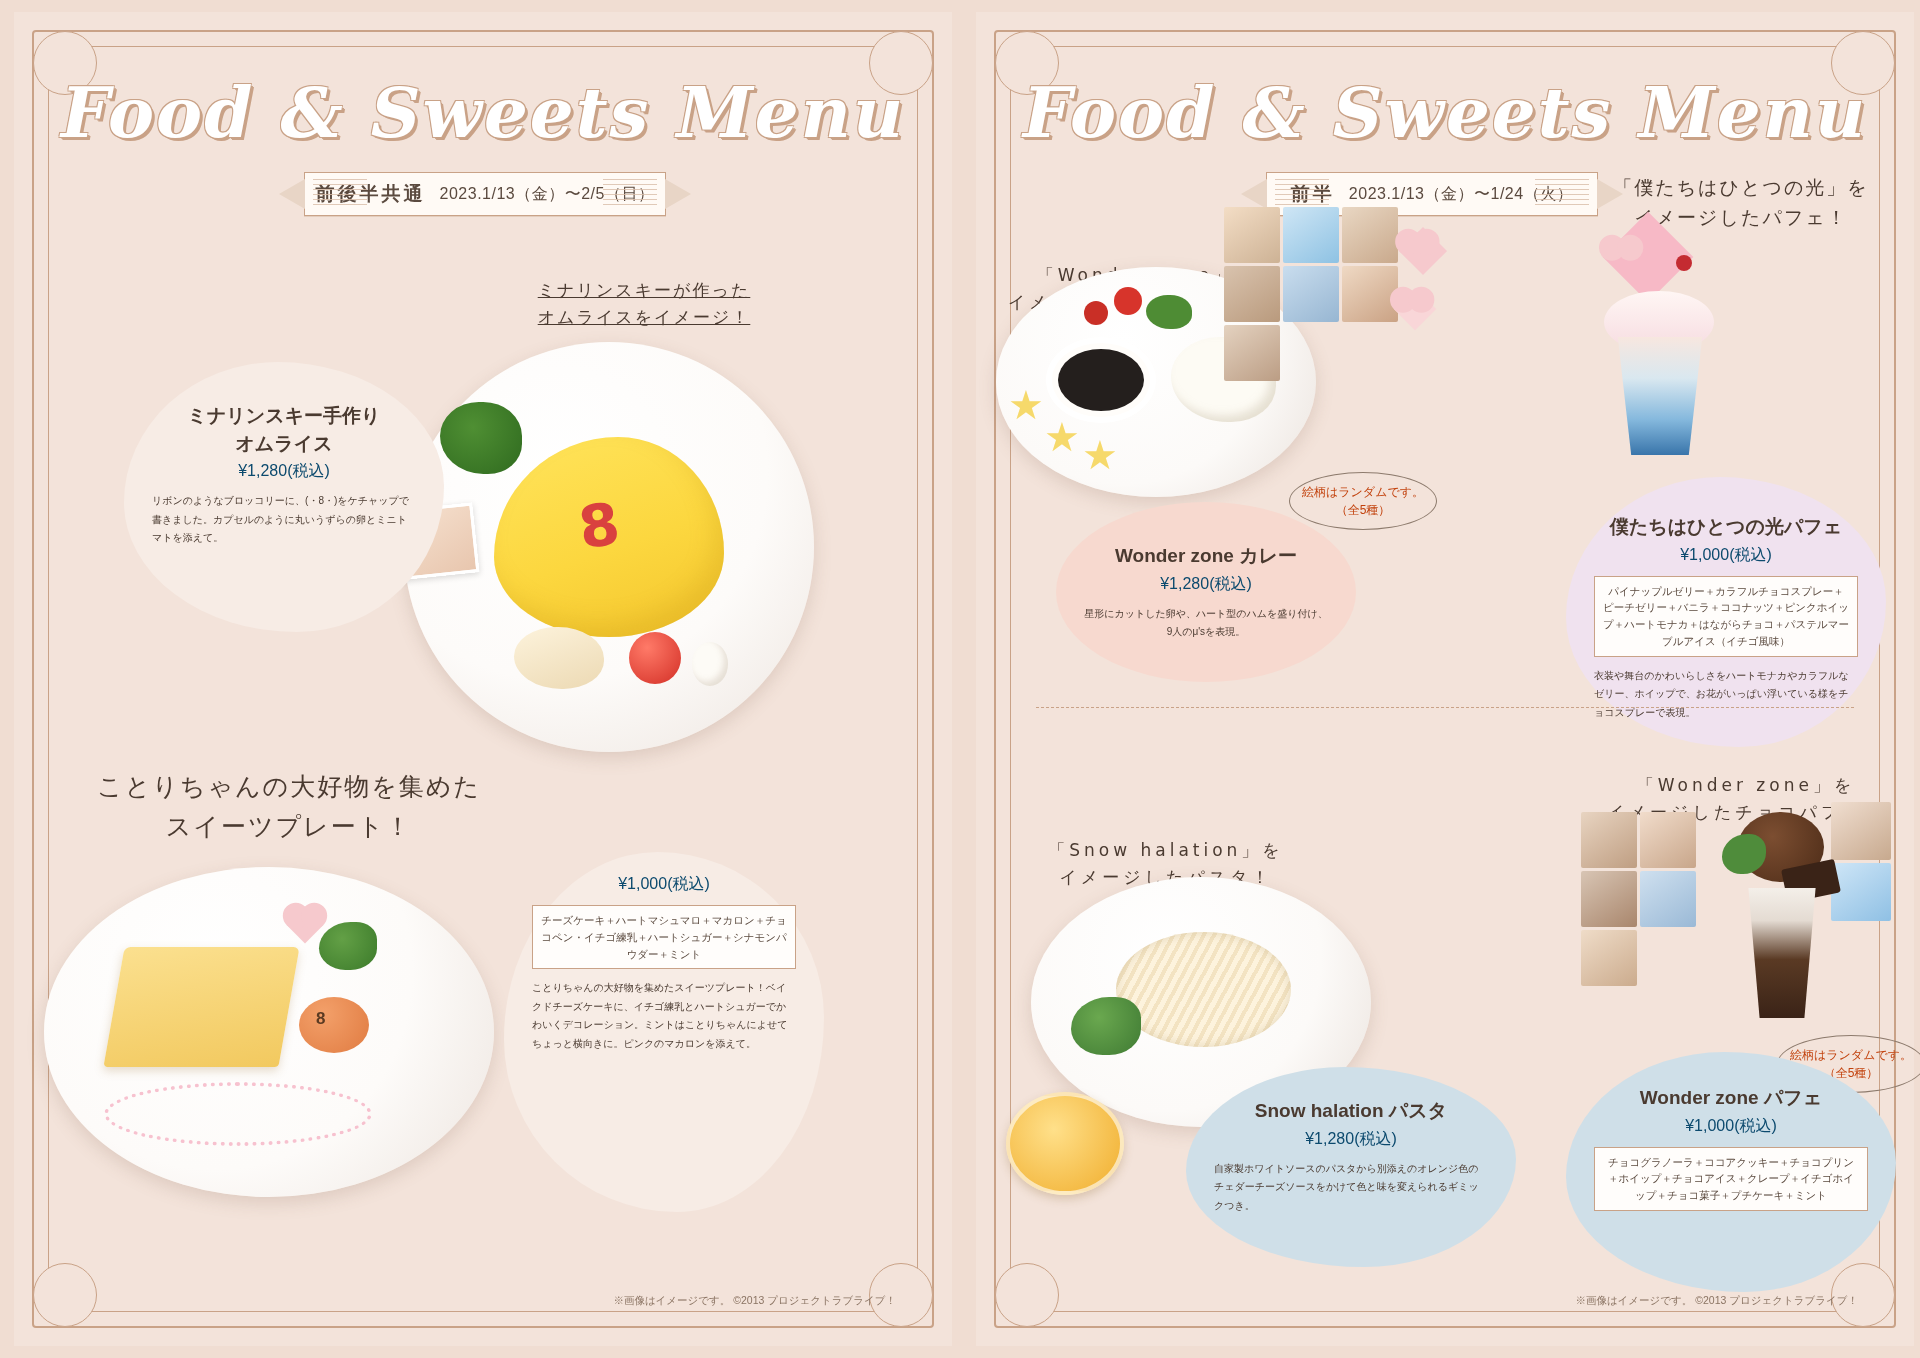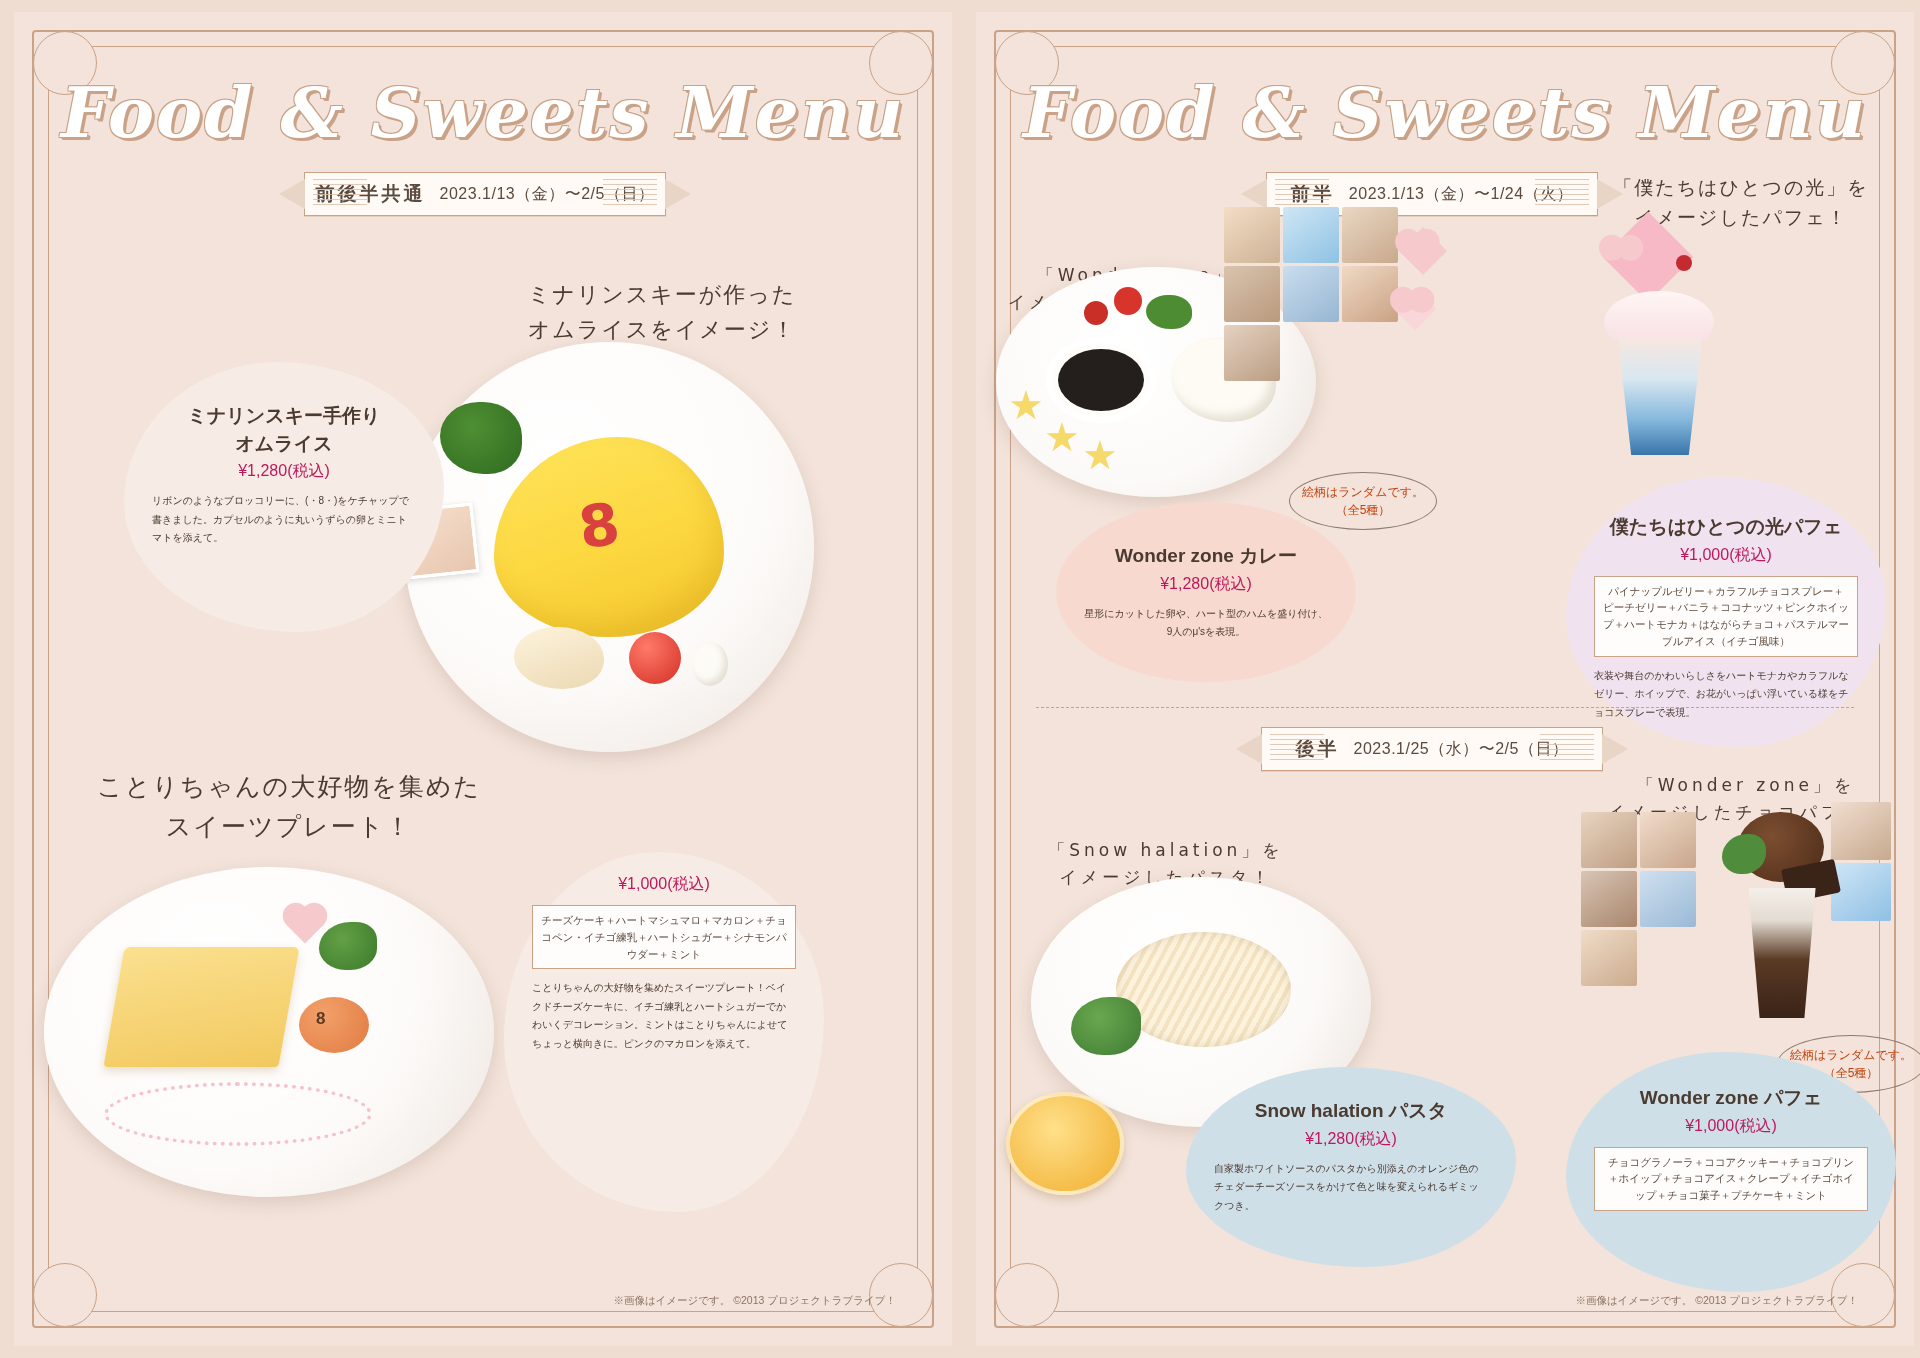--- a/index.html
+++ b/index.html
@@ -98,21 +98,21 @@
   .blob{
     position:absolute;
     border-radius:48% 52% 46% 54%/52% 46% 54% 48%;
     box-sizing:border-box;
     padding:22px 28px;
     text-align:center;
   }
   .blob h3{
     margin:0 0 4px 0;font-size:19px;color:#4a3a30;font-weight:bold;line-height:1.45;
   }
-  .blob .price{font-size:16px;color:#be185d;margin-bottom:10px;}
+  .blob .price{font-size:16px;color:#0c4a6e;margin-bottom:10px;}
   .blob p{
     margin:0;font-size:10px;color:#4a3a30;line-height:1.85;text-align:left;
   }
   .ingredients{
     border:1px solid #c9a287;
     background:#fffdfb;
     font-size:10.5px;
     color:#5b4a3f;
     line-height:1.6;
     padding:6px 8px;
@@ -181,21 +181,21 @@
 
   <div class="menu-title">Food &amp; Sweets Menu</div>
 
   <div class="ribbon" style="left:290px;top:160px;width:360px;">
     <div class="lines"></div>
     <div class="lines r"></div>
     <span class="label">前後半共通</span>
     <span class="dates">2023.1/13（金）〜2/5（日）</span>
   </div>
 
-  <div class="handwrite" style="position:absolute;left:448px;top:265px;width:400px;font-size:22px;text-align:center;white-space:pre-line;">ミナリンスキーが作った
+  <div class="handwrite" style="position:absolute;left:430px;top:265px;width:400px;font-size:17px;text-align:center;white-space:pre-line;text-decoration:underline;">ミナリンスキーが作った
 オムライスをイメージ！</div>
 
   <div class="photo plate" style="left:390px;top:330px;width:410px;height:410px;">
     <div style="position:absolute;left:90px;top:95px;width:230px;height:200px;border-radius:54% 46% 50% 50%/60% 58% 42% 40%;background:linear-gradient(160deg,#ffe45c 0%,#fcd73f 55%,#f3c52c 100%);box-shadow:inset -10px -14px 22px rgba(200,150,20,.25);"></div>
     <div style="position:absolute;left:175px;top:150px;font-size:58px;color:#d9413f;font-weight:bold;font-family:'DejaVu Sans',sans-serif;transform:rotate(-8deg);">8</div>
     <div style="position:absolute;left:36px;top:60px;width:82px;height:72px;border-radius:50% 50% 44% 56%;background:radial-gradient(circle at 40% 35%,#4f8f33,#2f6a1f);"></div>
     <div style="position:absolute;left:225px;top:290px;width:52px;height:52px;border-radius:50%;background:radial-gradient(circle at 35% 30%,#ff7a68,#d32f26);"></div>
     <div style="position:absolute;left:288px;top:300px;width:36px;height:44px;border-radius:50%;background:#fdfbf6;box-shadow:inset -4px -4px 6px rgba(180,160,140,.3);"></div>
     <div style="position:absolute;left:110px;top:285px;width:90px;height:62px;border-radius:48% 52% 46% 54%;background:linear-gradient(160deg,#fdf3dc,#ecd9b3);"></div>
     <div style="position:absolute;left:-20px;top:165px;width:86px;height:64px;background:linear-gradient(150deg,#f7e3d2,#e8c6ae);border:3px solid #fff;transform:rotate(-6deg);box-shadow:0 2px 6px rgba(0,0,0,.15);"></div>
@@ -297,26 +297,20 @@
 
   <div class="blob" style="left:590px;top:465px;width:320px;height:270px;background:#f0e2ef;">
     <h3 style="margin-top:14px;">僕たちはひとつの光パフェ</h3>
     <div class="price">¥1,000(税込)</div>
     <div class="ingredients">パイナップルゼリー＋カラフルチョコスプレー＋ピーチゼリー＋バニラ＋ココナッツ＋ピンクホイップ＋ハートモナカ＋はながらチョコ＋パステルマーブルアイス（イチゴ風味）</div>
     <p>衣装や舞台のかわいらしさをハートモナカやカラフルなゼリー、ホイップで、お花がいっぱい浮いている様をチョコスプレーで表現。</p>
   </div>
 
   <div class="dashed-div" style="top:695px;"></div>
 
-  <div class="ribbon" style="left:285px;top:715px;width:340px;">
-    <div class="lines"></div>
-    <div class="lines r"></div>
-    <span class="label">後半</span>
-    <span class="dates">2023.1/25（水）〜2/5（日）</span>
-  </div>
 
   <div class="handwrite" style="position:absolute;left:60px;top:825px;width:260px;font-size:17px;text-align:center;white-space:pre-line;letter-spacing:4px;">「Snow halation」を
 イメージしたパスタ！</div>
 
   <div class="handwrite" style="position:absolute;left:630px;top:760px;width:280px;font-size:17px;text-align:center;white-space:pre-line;letter-spacing:4px;">「Wonder zone」を
 イメージしたチョコパフェ！</div>
 
   <div class="photo plate-oval" style="left:55px;top:865px;width:340px;height:250px;">
     <div style="position:absolute;left:85px;top:55px;width:175px;height:115px;border-radius:50%;background:repeating-linear-gradient(118deg,#fdf3dd 0 5px,#f3e3c2 5px 9px);box-shadow:inset 0 0 12px rgba(180,160,120,.35);"></div>
     <div style="position:absolute;left:40px;top:120px;width:70px;height:58px;border-radius:60% 40% 50% 50%;background:radial-gradient(circle at 40% 35%,#6aa84f,#3f7a33);"></div>

